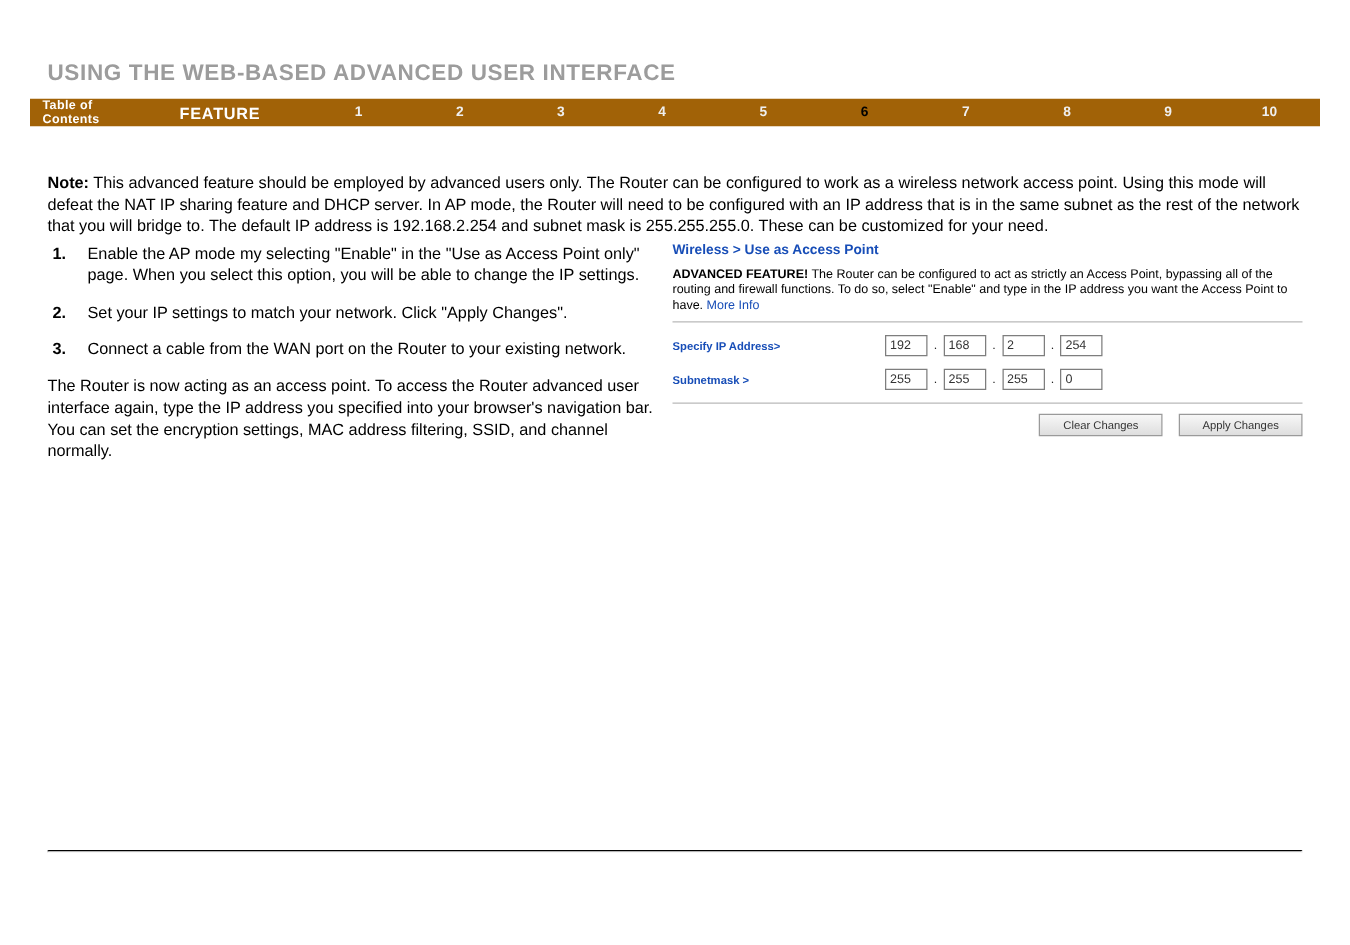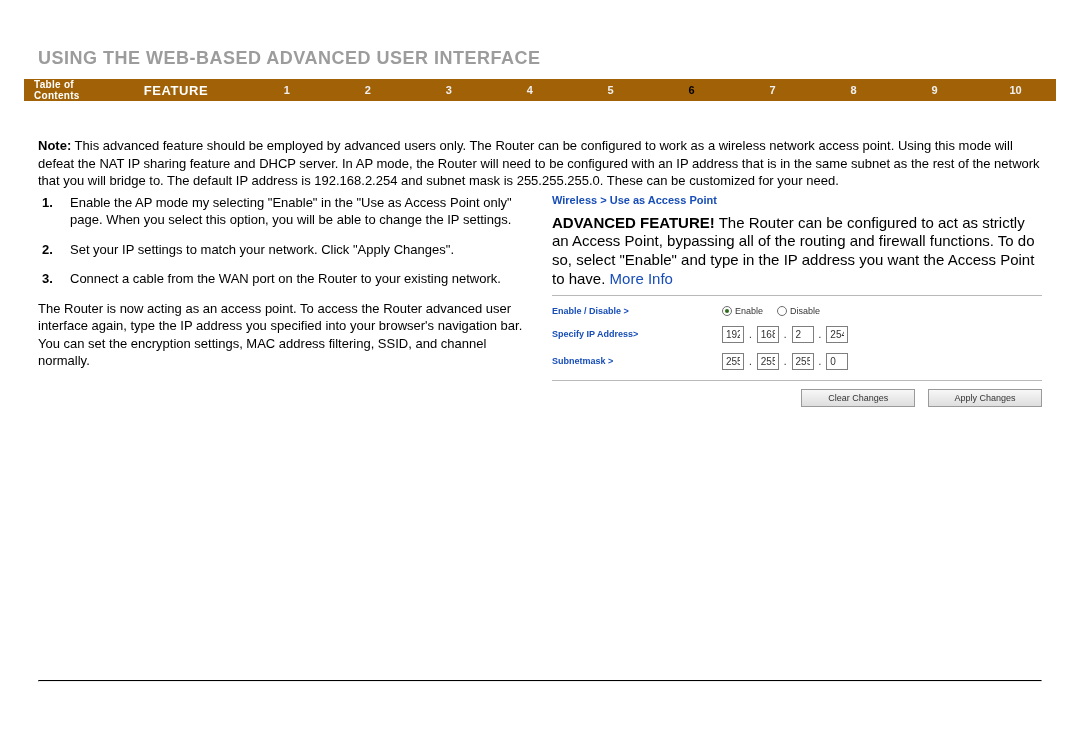--- a/index.html
+++ b/index.html
@@ -60,21 +60,21 @@
     font-weight: bold;
     margin-bottom: 24px;
   }
   .note {
     font-size: 13px;
     line-height: 1.35;
     margin-bottom: 4px;
   }
   .note b { font-weight: bold; }
 
-  .cols { display: flex; gap: 24px; }
+  .cols { display: flex; gap: 10px; }
   .col-left { flex: 0 0 490px; }
   .col-right { flex: 1; }
 
   ol.steps {
     list-style: none;
     counter-reset: st;
     font-size: 13px;
     line-height: 1.35;
     margin-bottom: 10px;
   }
@@ -92,42 +92,42 @@
   }
   .closing { font-size: 13px; line-height: 1.35; }
 
   
   .router-panel {
     border: none;
     font-family: Tahoma, Arial, sans-serif;
     font-size: 10px;
   }
   .rp-breadcrumb { color: #174db7; font-weight: bold; font-size: 11px; margin-bottom: 8px; }
-  .rp-advanced { color: #000; font-size: 15px; line-height: 1.25; margin-bottom: 6px; }
+  .rp-advanced { color: #000; font-size: 10px; line-height: 1.25; margin-bottom: 6px; }
   .rp-advanced b { color: #000; font-weight: bold; }
   .rp-advanced .more { color: #174db7; }
   .rp-hr { border: none; border-top: 1px solid #b9b9b9; margin: 6px 0 10px 0; }
 
   .rp-row { display: flex; align-items: center; margin-bottom: 10px; }
   .rp-label { color: #174db7; font-weight: bold; font-size: 9px; width: 170px; }
 
   .rp-radio-group { display: flex; gap: 14px; align-items: center; font-size: 9px; color: #353535; }
   .radio {
     display: inline-block; width: 10px; height: 10px; border: 1px solid #6d6d6d; border-radius: 50%;
     position: relative; margin-right: 3px; vertical-align: -2px; background: #fff;
   }
   .radio.checked::after { content: ""; position: absolute; top: 2px; left: 2px; width: 4px; height: 4px; border-radius: 50%; background: #2c6d1a; }
 
   .ip-fields { display: flex; gap: 4px; align-items: center; }
-  .ip-box { width: 22px; height: 17px; border: 1px solid #7e7e7e; background: #fff; font-size: 10px; padding: 1px 3px; color: #333; }
+  .ip-box { width: 34px; height: 17px; border: 1px solid #7e7e7e; background: #fff; font-size: 10px; padding: 1px 3px; color: #333; }
   .ip-dot { font-size: 10px; color: #222; margin: 0 1px; }
 
   .rp-buttons { border-top: 1px solid #b9b9b9; padding-top: 8px; text-align: right; }
   .rp-btn {
-    display: inline-block; width: 114px; text-align: center;
+    display: inline-block; width: 99px; text-align: center;
     font-size: 9px; padding: 3px 0; margin-left: 10px;
     background: linear-gradient(#f7f7f7, #dedede);
     border: 1px solid #9a9a9a; color: #333; cursor: pointer;
   }
 
   
   .footer-rule { position: absolute; left: 14px; right: 14px; bottom: 50px; border-top: 1px solid #000; }
   .footer {
     position: absolute; left: 14px; right: 14px; bottom: 24px;
     display: flex; align-items: center; font-size: 10px; font-weight: bold;
@@ -174,27 +174,20 @@
       </div>
 
       <div class="col-right">
         <div class="router-panel">
           <div class="rp-breadcrumb">Wireless &gt; Use as Access Point</div>
           <div class="rp-advanced">
             <b>ADVANCED FEATURE!</b><span> The Router can be configured to act as strictly an Access Point, bypassing all of the routing and firewall functions. To do so, select "Enable" and type in the IP address you want the Access Point to have. </span><span class="more">More Info</span>
           </div>
           <hr class="rp-hr">
 
-          <div class="rp-row">
-            <div class="rp-label">Enable / Disable &gt;</div>
-            <div class="rp-radio-group">
-              <span><span class="radio checked"></span><span>Enable</span></span>
-              <span><span class="radio"></span><span>Disable</span></span>
-            </div>
-          </div>
 
           <div class="rp-row">
             <div class="rp-label">Specify IP Address&gt;</div>
             <div class="ip-fields">
               <input class="ip-box" value="192" style="">
               <span class="ip-dot">.</span>
               <input class="ip-box" value="168" style="">
               <span class="ip-dot">.</span>
               <input class="ip-box" value="2" style="">
               <span class="ip-dot">.</span>

